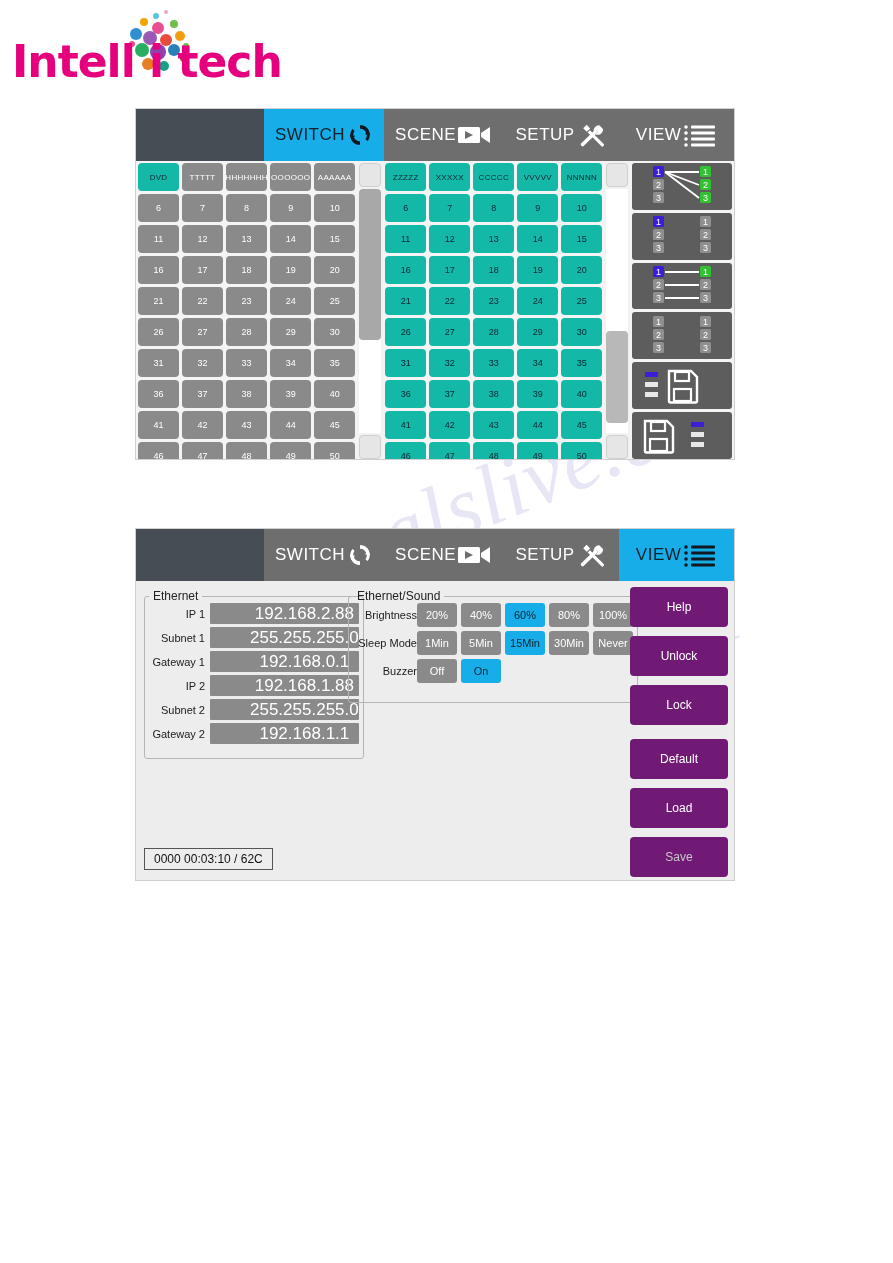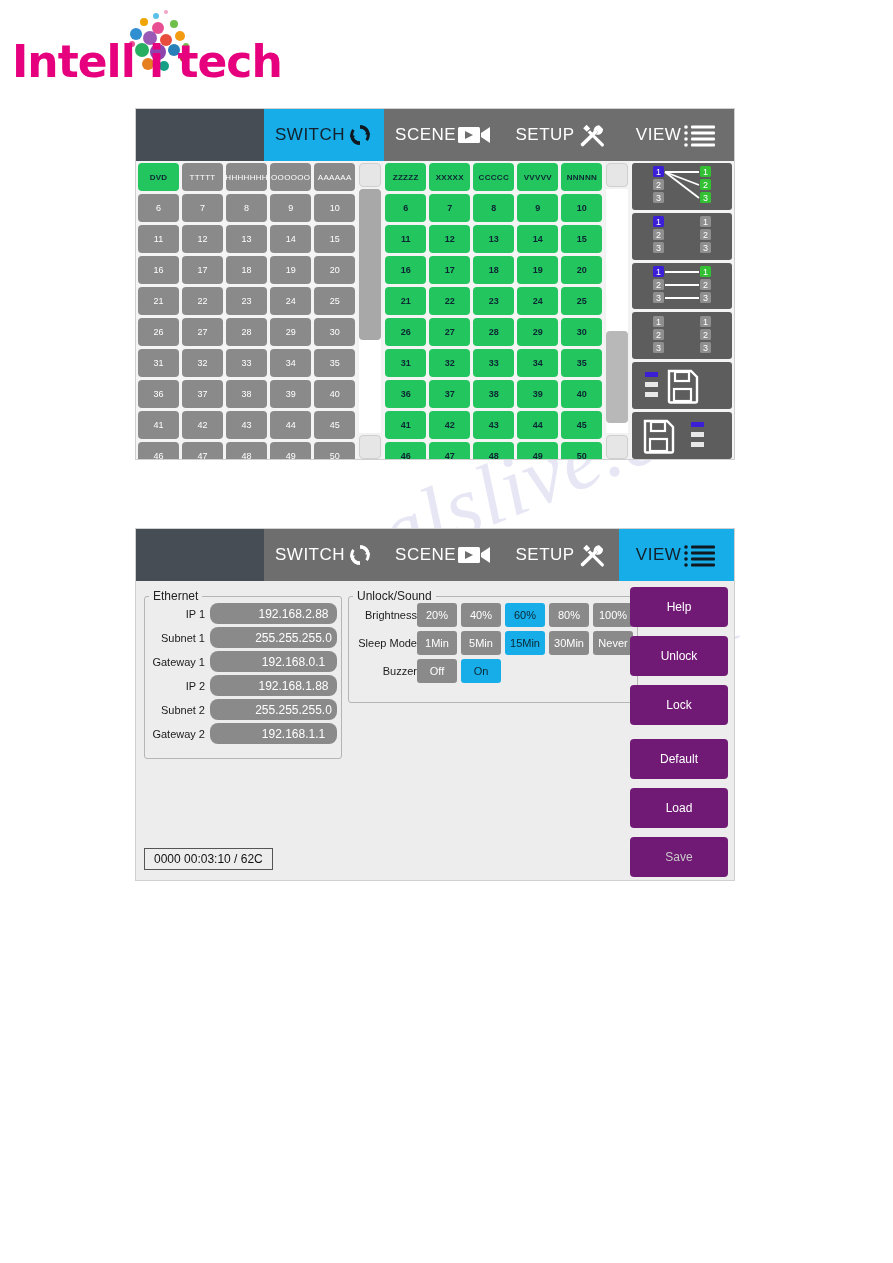--- a/index.html
+++ b/index.html
@@ -104,21 +104,21 @@
     height: 28px;
     border-radius: 4px;
     display: flex; align-items: center; justify-content: center;
     font-size: 9px;
     color: #ffffff;
     font-family: "Liberation Sans", sans-serif;
     overflow: hidden;
     white-space: nowrap;
   }
   .gbtn.gray { background: #8a8a8a; }
-  .gbtn.blue { background: #22c55e; color: #0d2633; font-weight: bold; }
+  .gbtn.blue { background: #14b8a6; color: #0d2633; }
   .gbtn.label { font-size: 8px; letter-spacing: 0.3px; }
 
   
   .vscroll {
     width: 26px;
     background: #f2f2f2;
     display: flex; flex-direction: column;
     align-items: center;
     padding: 2px 0;
     position: relative;
@@ -195,23 +195,23 @@
   .eth-label {
     width: 58px;
     text-align: right;
     font-size: 11px;
     color: #1b1b1b;
   }
   .eth-value {
     flex: 1 1 auto;
     height: 21px;
     background: #8a8a8a;
-    border-radius: 8px;
+    border-radius: 1px;
     color: #ffffff;
-    font-size: 12px;
+    font-size: 17px;
     display: flex; align-items: center; justify-content: center; padding-left: 40px;
   }
 
   .ds-row {
     display: flex; align-items: center;
     margin: 0 4px 4px 2px;
   }
   .ds-label {
     width: 66px;
     text-align: right;
@@ -669,21 +669,21 @@
             <div class="eth-value">255.255.255.0</div>
           </div>
           <div class="eth-row">
             <div class="eth-label">Gateway 2</div>
             <div class="eth-value">192.168.1.1</div>
           </div>
         </div>
     </fieldset>
 
     <fieldset class="group" id="grp-display">
-      <legend>Unlock/Sound</legend>
+      <legend>Ethernet/Sound</legend>
       <div id="ds-rows">
           <div class="ds-row">
             <div class="ds-label">Brightness</div>
             <div class="ds-opts">
               <div class="ds-opt">20%</div>
               <div class="ds-opt">40%</div>
               <div class="ds-opt on">60%</div>
               <div class="ds-opt">80%</div>
               <div class="ds-opt">100%</div>
             </div>

